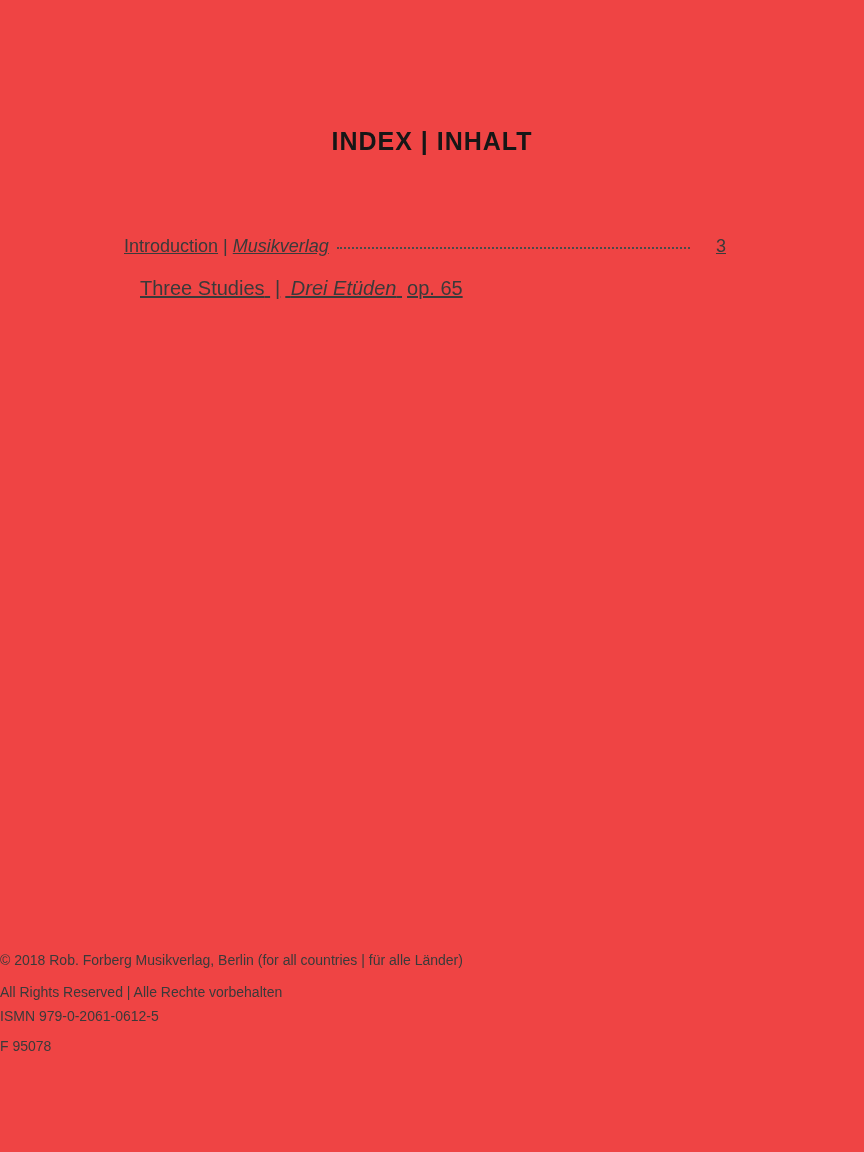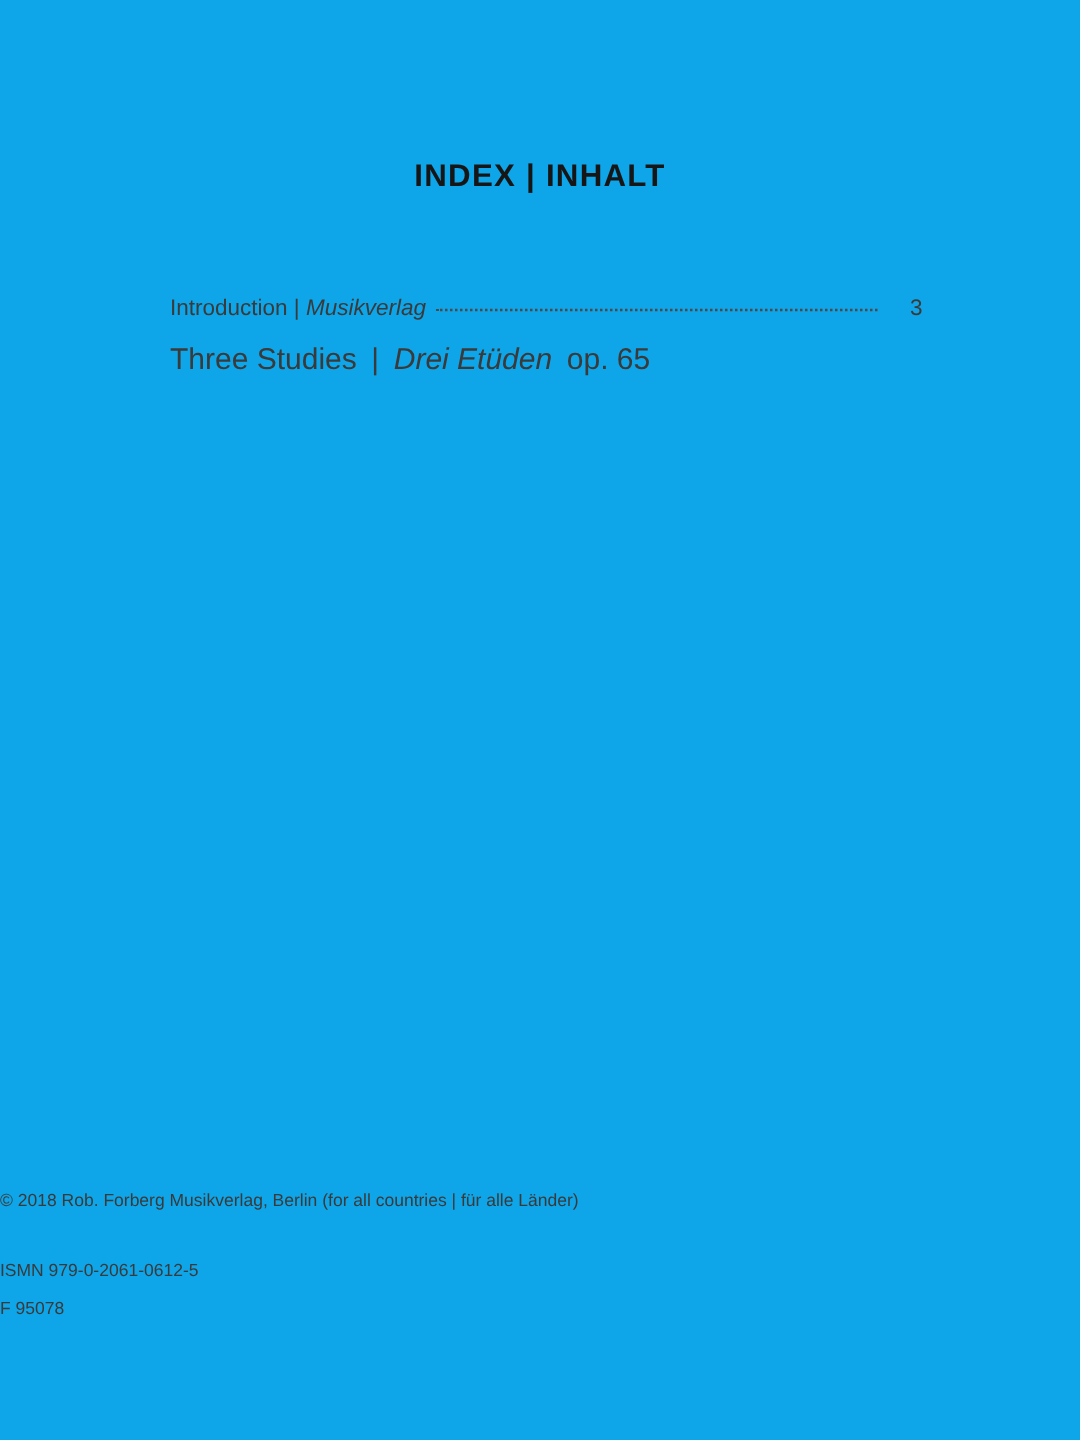--- a/index.html
+++ b/index.html
@@ -6,50 +6,52 @@
   html, body { background: #ffffff; }
   body {
     width: 864px; height: 1152px;
     font-family: "Liberation Sans", sans-serif;
     color: #3a3a3a;
     -webkit-font-smoothing: antialiased;
   }
   .page {
     position: relative;
     width: 864px; height: 1152px;
-    background: #0ea5e9;
+    background: #ef4444;
     overflow: hidden;
   }
   .title {
     position: absolute;
     top: 127px; left: 0; width: 100%;
     text-align: center;
     font-size: 25px;
     font-weight: bold;
     letter-spacing: 1px;
     color: #161616;
   }
   .toc {
     position: absolute;
-    left: 136px; top: 235px;
+    left: 124px; top: 235px;
     width: 602px;
+    text-decoration: underline;
   }
   .toc-row {
     display: flex;
     align-items: baseline;
     font-size: 18px;
     line-height: 22px;
     white-space: nowrap;
   }
   .row-intro { margin-bottom: 20px; }
   .toc-heading {
-    font-size: 24px;
+    font-size: 20px;
     line-height: 22px;
     margin-bottom: 13px;
     white-space: nowrap;
+    margin-left: 16px;
   }
   .toc-sub .toc-row {
     padding-left: 38px;
     line-height: 25px;
   }
   .sep { margin: 0 5px; }
   .opus { margin-left: 5px; }
   .italic { font-style: italic; }
   .leader {
     flex: 1;
@@ -97,16 +99,17 @@
       <span>Three Studies</span>
       <span class="sep">|</span>
       <span class="italic">Drei Etüden</span>
       <span class="opus">op. 65</span>
     </div>
 
 
   </div>
 
   <div class="footer-line f-copyright">© 2018 Rob. Forberg Musikverlag, Berlin (for all countries | für alle Länder)</div>
+  <div class="footer-line f-rights">All Rights Reserved | Alle Rechte vorbehalten</div>
   <div class="footer-line f-plate">F 95078</div>
   <div class="footer-line f-ismn">ISMN 979-0-2061-0612-5</div>
 
 </div>
 
 </body></html>

